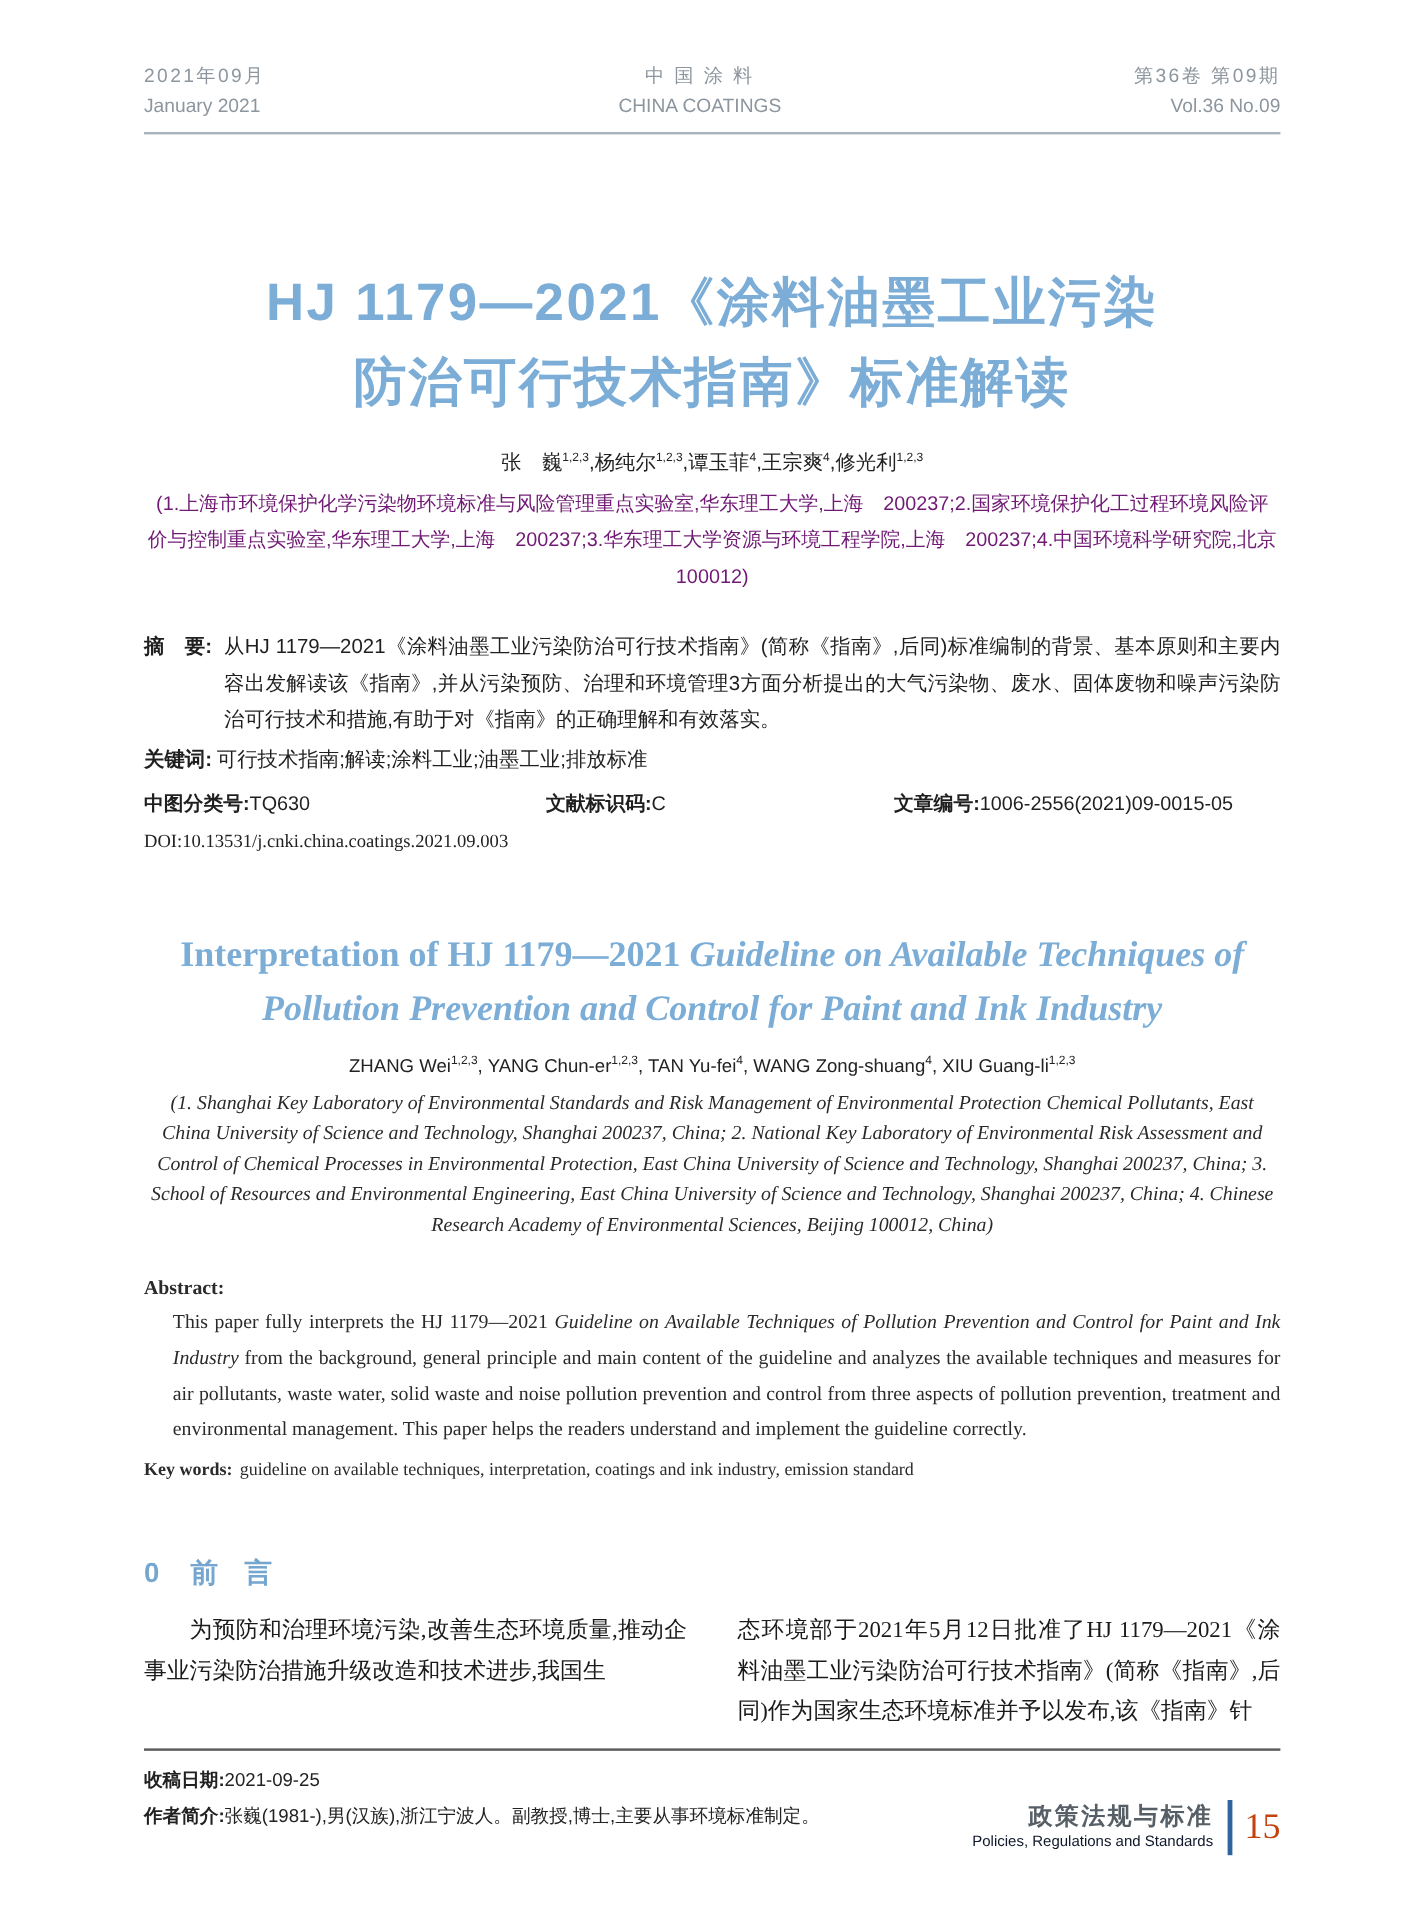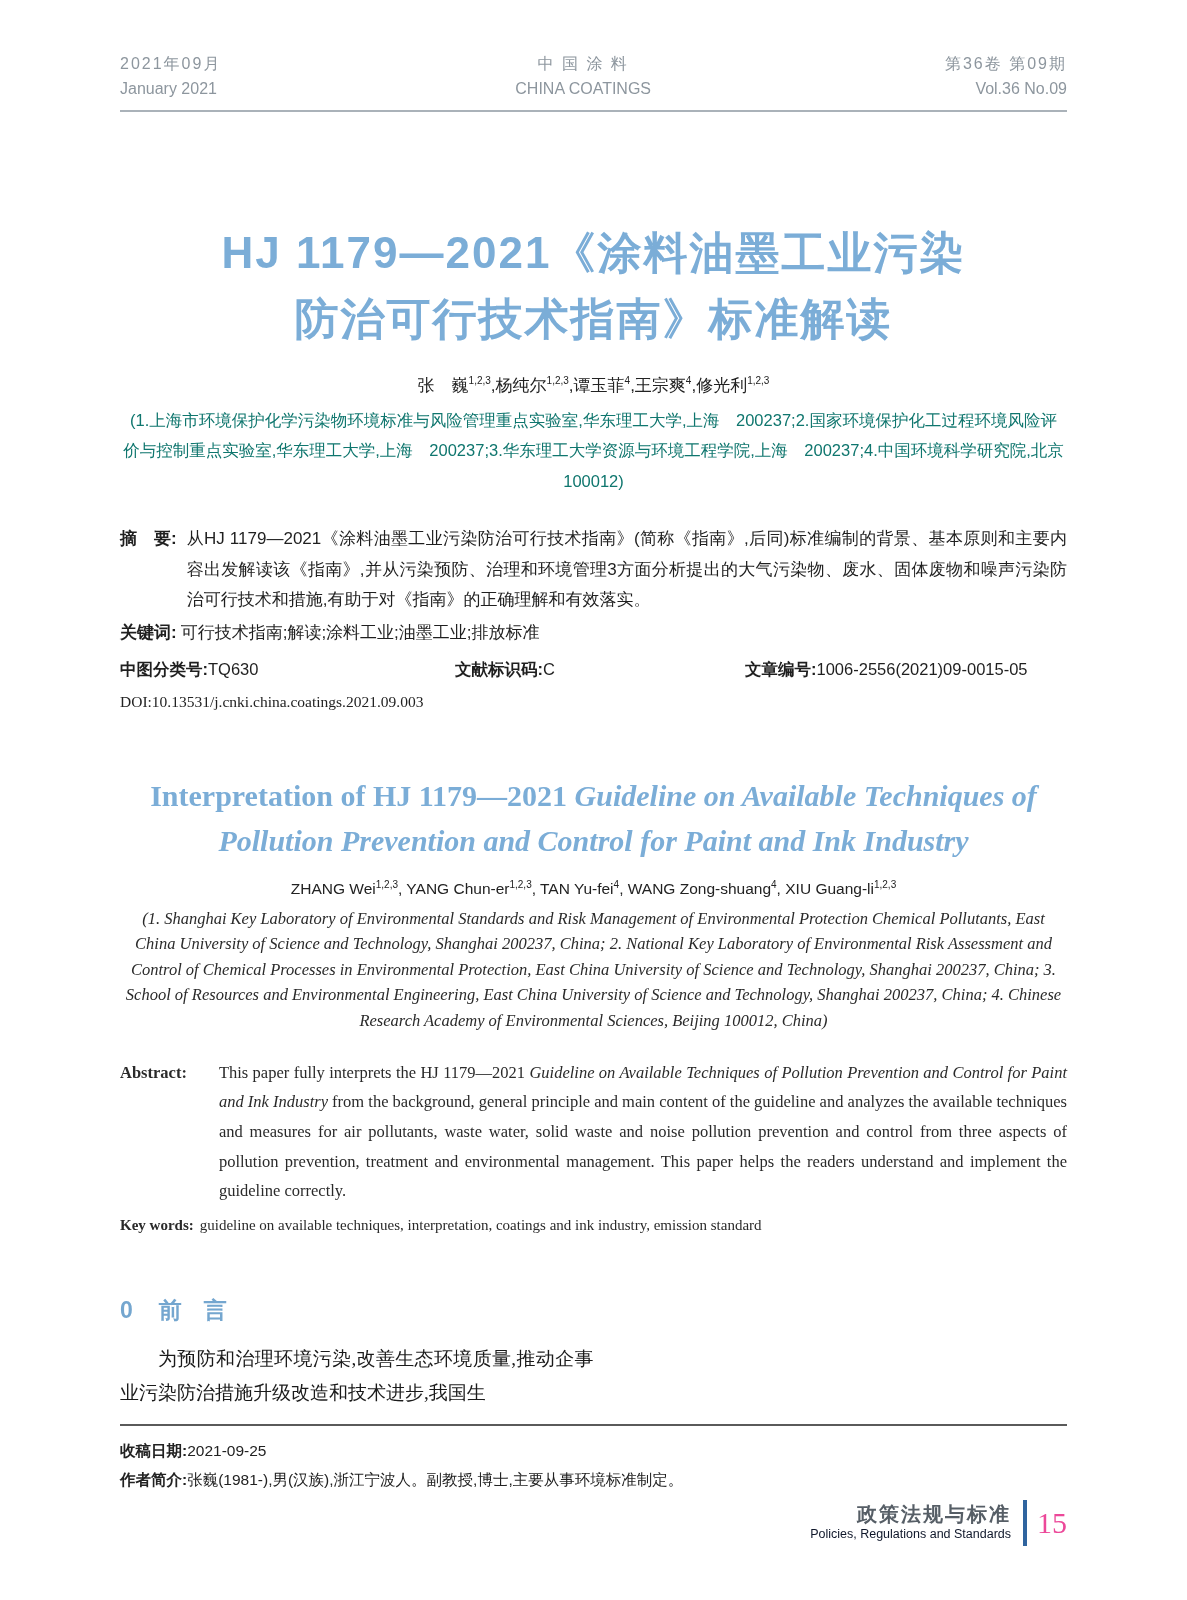--- a/index.html
+++ b/index.html
@@ -54,21 +54,21 @@
   }
   .authors-cn .author:not(:last-child)::after { content: ","; }
   sup.affnum { font-size: 10px; vertical-align: super; line-height: 0; }
 
   
   .affil-cn {
     margin-top: 8px;
     text-align: center;
     font-size: 16.5px;
     line-height: 1.85;
-    color: #0f766e;
+    color: #701a75;
     padding: 0 2px;
   }
 
   
   .abstract-cn {
     margin-top: 28px;
     display: flex;
     font-size: 17px;
     line-height: 1.8;
   }
@@ -132,20 +132,21 @@
   }
 
   
   .abstract-en {
     margin-top: 24px;
     display: flex;
     font-family: "Liberation Serif", serif;
     font-size: 16.5px;
     line-height: 1.8;
     color: #2a2a2a;
+    flex-direction: column;
   }
   .abstract-en .label { font-weight: bold; white-space: nowrap; margin-right: 8px; font-family: "Liberation Serif", serif; }
   .abstract-en .text { text-align: justify; margin-left: 24px; }
   .abstract-en .text .it { font-style: italic; }
   .keywords-en {
     margin-top: 6px;
     font-family: "Liberation Serif", serif;
     font-size: 15px;
     line-height: 1.8;
     color: #2a2a2a;
@@ -212,21 +213,21 @@
     line-height: 1.4;
   }
   .pfooter .vbar {
     width: 4px; height: 46px;
     background: #2f649f;
     margin-right: 10px;
   }
   .pfooter .pagenum {
     font-family: "Liberation Serif", serif;
     font-size: 30px;
-    color: #ec4899;
+    color: #c2410c;
   }
 </style>
 </head>
 <body>
 
 <div class="page">
 
   <div class="jheader">
     <div class="col">
       <div class="cn">2021年09月</div>
@@ -290,20 +291,23 @@
   </div>
 
   <div class="section-head">
     <span class="num">0</span><span class="stitle">前言</span>
   </div>
 
   <div class="body-cols">
     <div class="col">
       <p class="indent">为预防和治理环境污染,改善生态环境质量,推动企事业污染防治措施升级改造和技术进步,我国生</p>
     </div>
+    <div class="col">
+      <p>态环境部于2021年5月12日批准了HJ 1179—2021《涂料油墨工业污染防治可行技术指南》(简称《指南》,后同)作为国家生态环境标准并予以发布,该《指南》针</p>
+    </div>
   </div>
 
   <div class="footnote-rule"></div>
   <div class="footnotes">
     <div><span class="label">收稿日期:</span><span>2021-09-25</span></div>
     <div><span class="label">作者简介:</span><span>张巍(1981-),男(汉族),浙江宁波人。副教授,博士,主要从事环境标准制定。</span></div>
   </div>
 
   <div class="pfooter">
     <div class="sec">

